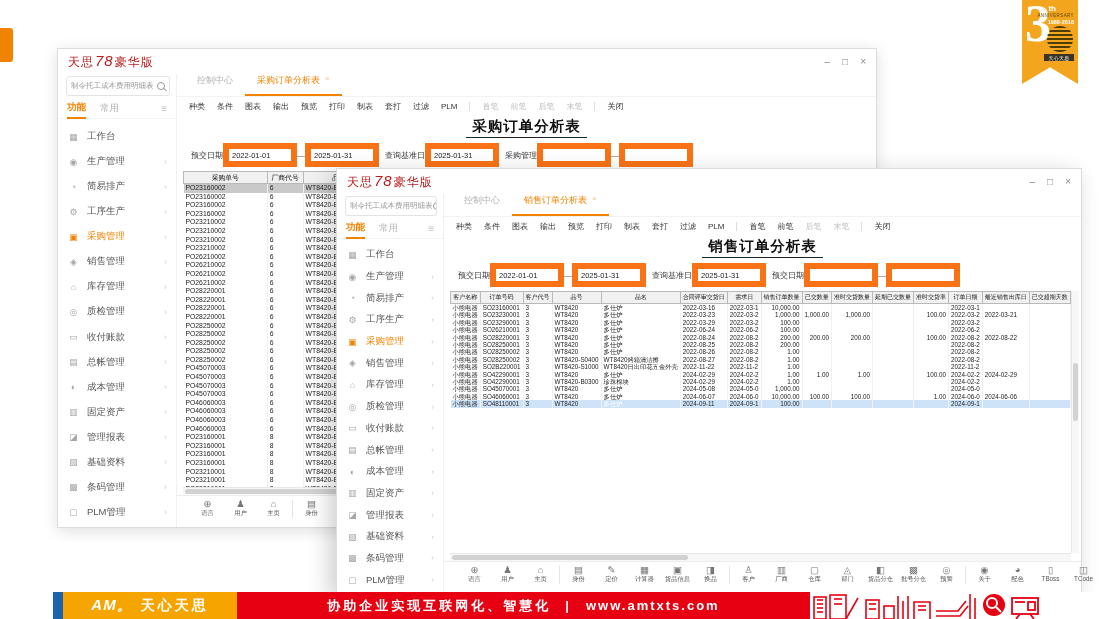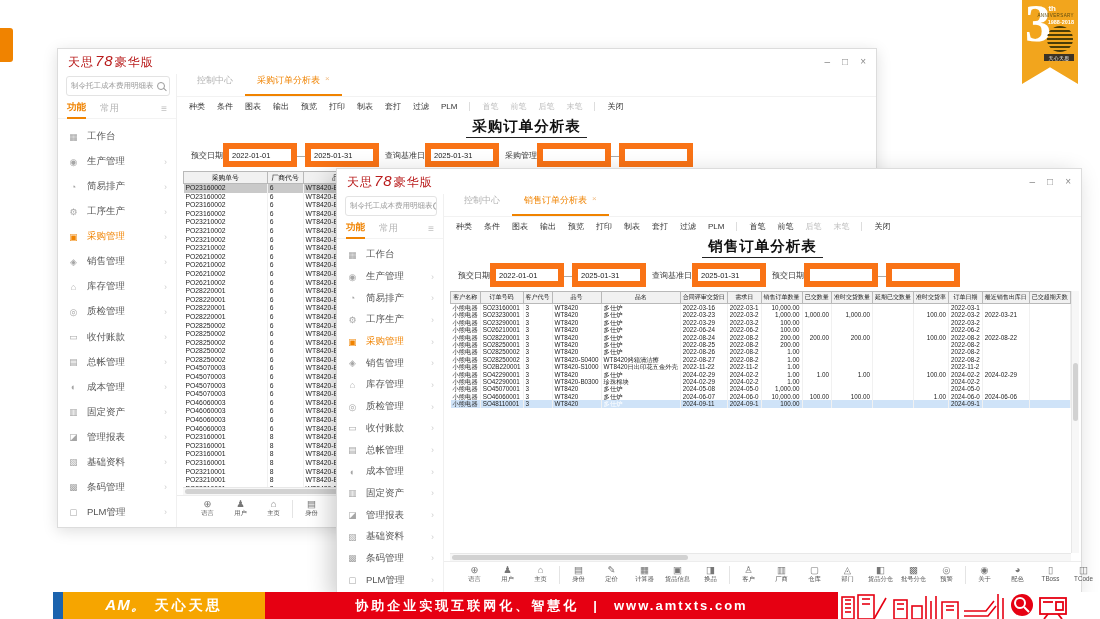--- a/index.html
+++ b/index.html
@@ -70,21 +70,21 @@
   .hscroll .thumb{position:absolute;top:1px;bottom:1px;background:#d2d2d2;border-radius:3px;left:2px;width:38%;}
   
   .statusbar{flex:0 0 auto;height:28px;display:flex;align-items:flex-start;padding:3px 4px 0 14px;border-top:1px solid #ededed;}
   .tool{width:33px;display:flex;flex-direction:column;align-items:center;gap:0;font-size:6.3px;color:#555;flex:0 0 auto;}
   .tool .icn{font-size:9.5px;color:#777;line-height:10px;}
   .tsep{width:1px;height:18px;background:#e4e4e4;margin:1px 2px 0;flex:0 0 auto;}
   
   #banner{position:absolute;left:0;bottom:0;width:1100px;height:27px;display:flex;z-index:20;}
   .b-gap{width:53px;background:#fff;}
   .b-blue{width:10px;}
-  .b-orange{width:202px;display:flex;align-items:center;justify-content:center;gap:8px;color:#fff;}
+  .b-orange{width:174px;display:flex;align-items:center;justify-content:center;gap:8px;color:#fff;}
   .b-logo{font-weight:bold;font-style:italic;font-size:15px;letter-spacing:1px;}
   .b-brand{font-weight:bold;font-size:14px;letter-spacing:3px;}
   .b-red{width:573px;color:#fff;display:flex;align-items:center;justify-content:center;gap:14px;
          font-size:13px;font-weight:bold;letter-spacing:3px;white-space:nowrap;}
   .b-url{letter-spacing:2px;font-weight:bold;}
   .b-art{flex:1;background:#fff;position:relative;overflow:hidden;}
   
   #ribbon{position:absolute;left:1022px;top:0;width:56px;height:84px;z-index:30;
           clip-path:polygon(0 0,100% 0,100% 100%,50% 80%,0 100%);}
   .r3{position:absolute;left:3px;top:-6px;color:#fff;font-family:"Liberation Serif",serif;font-size:52px;font-weight:bold;line-height:60px;}

